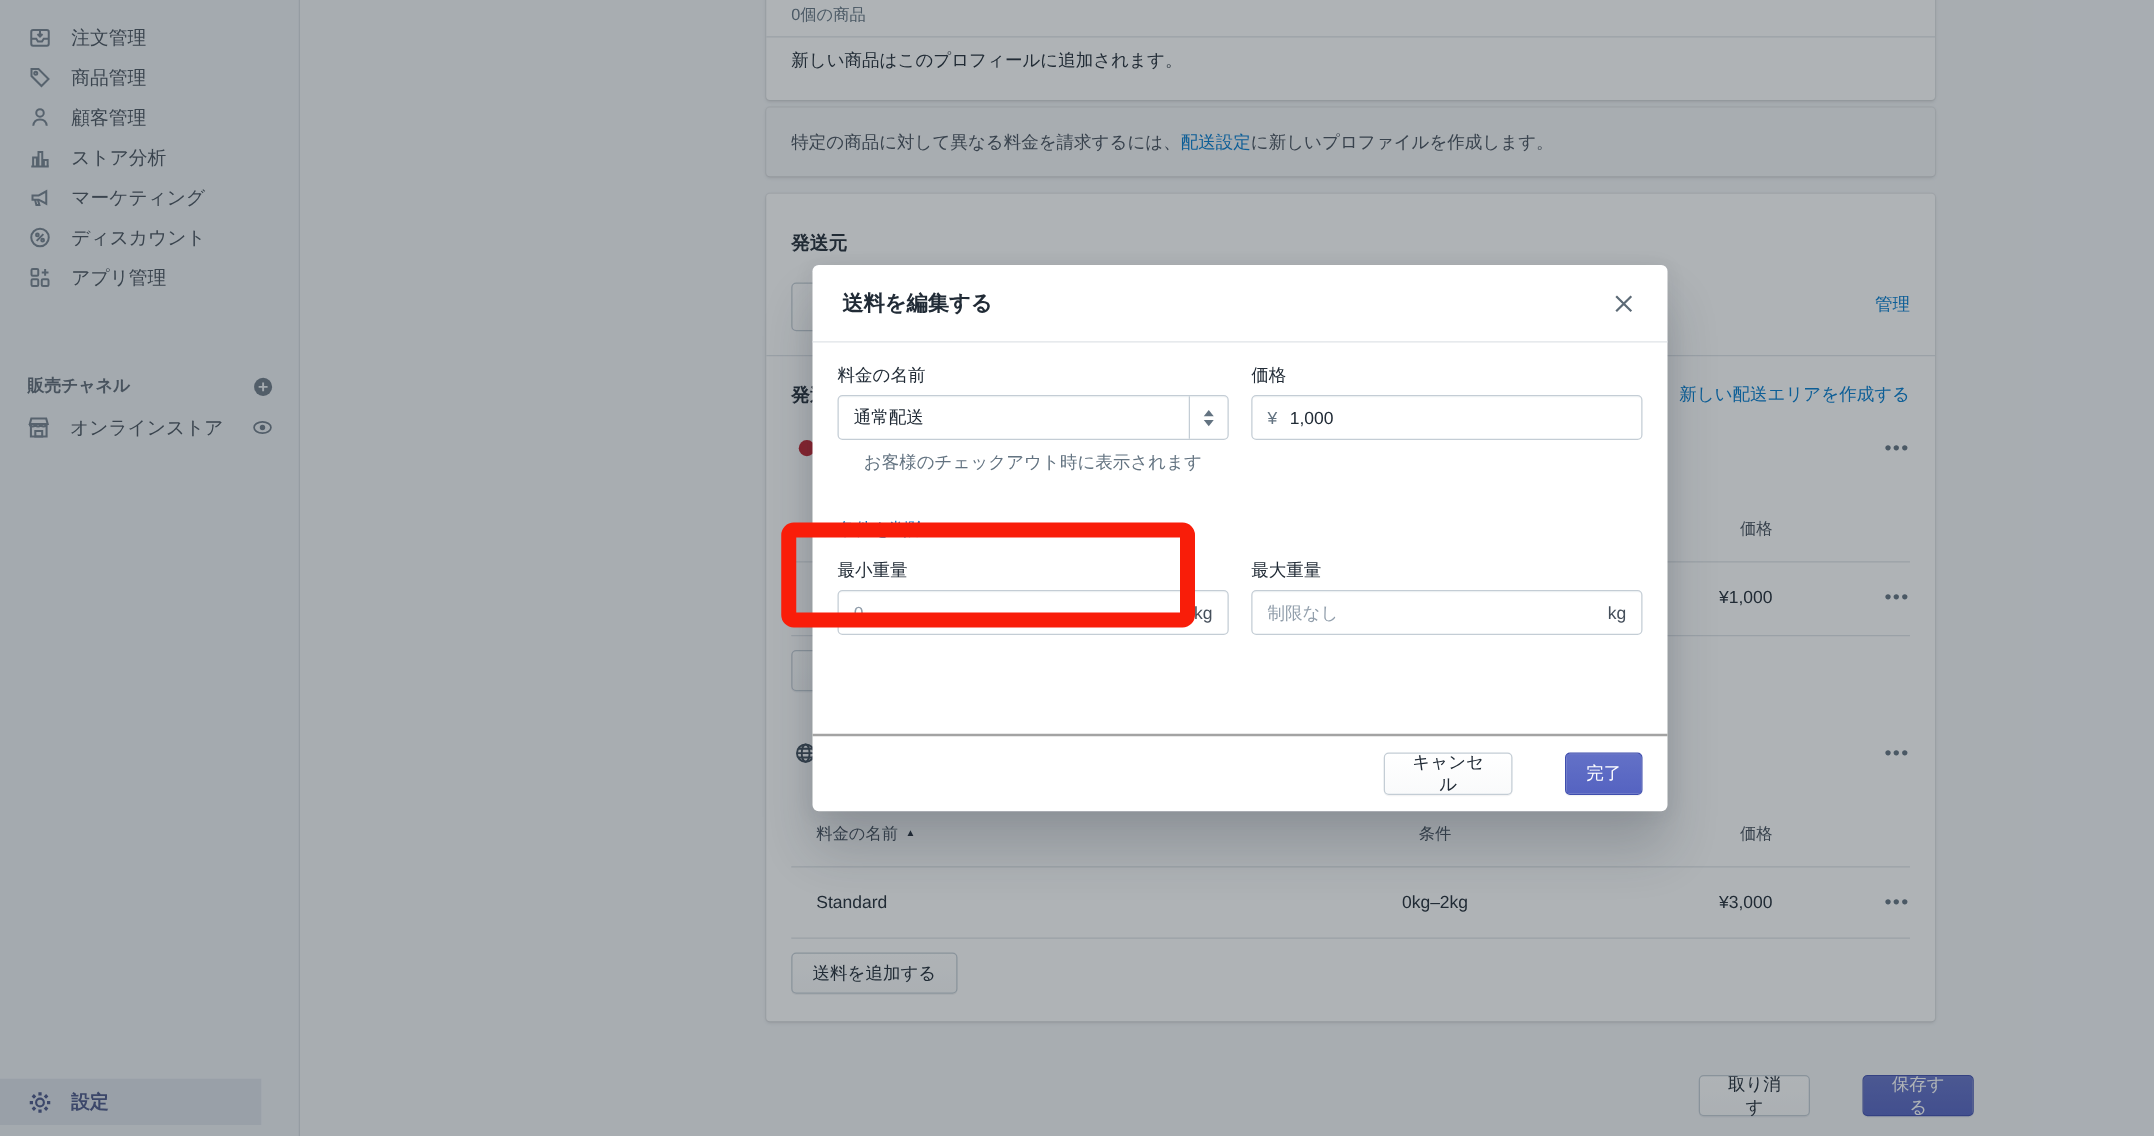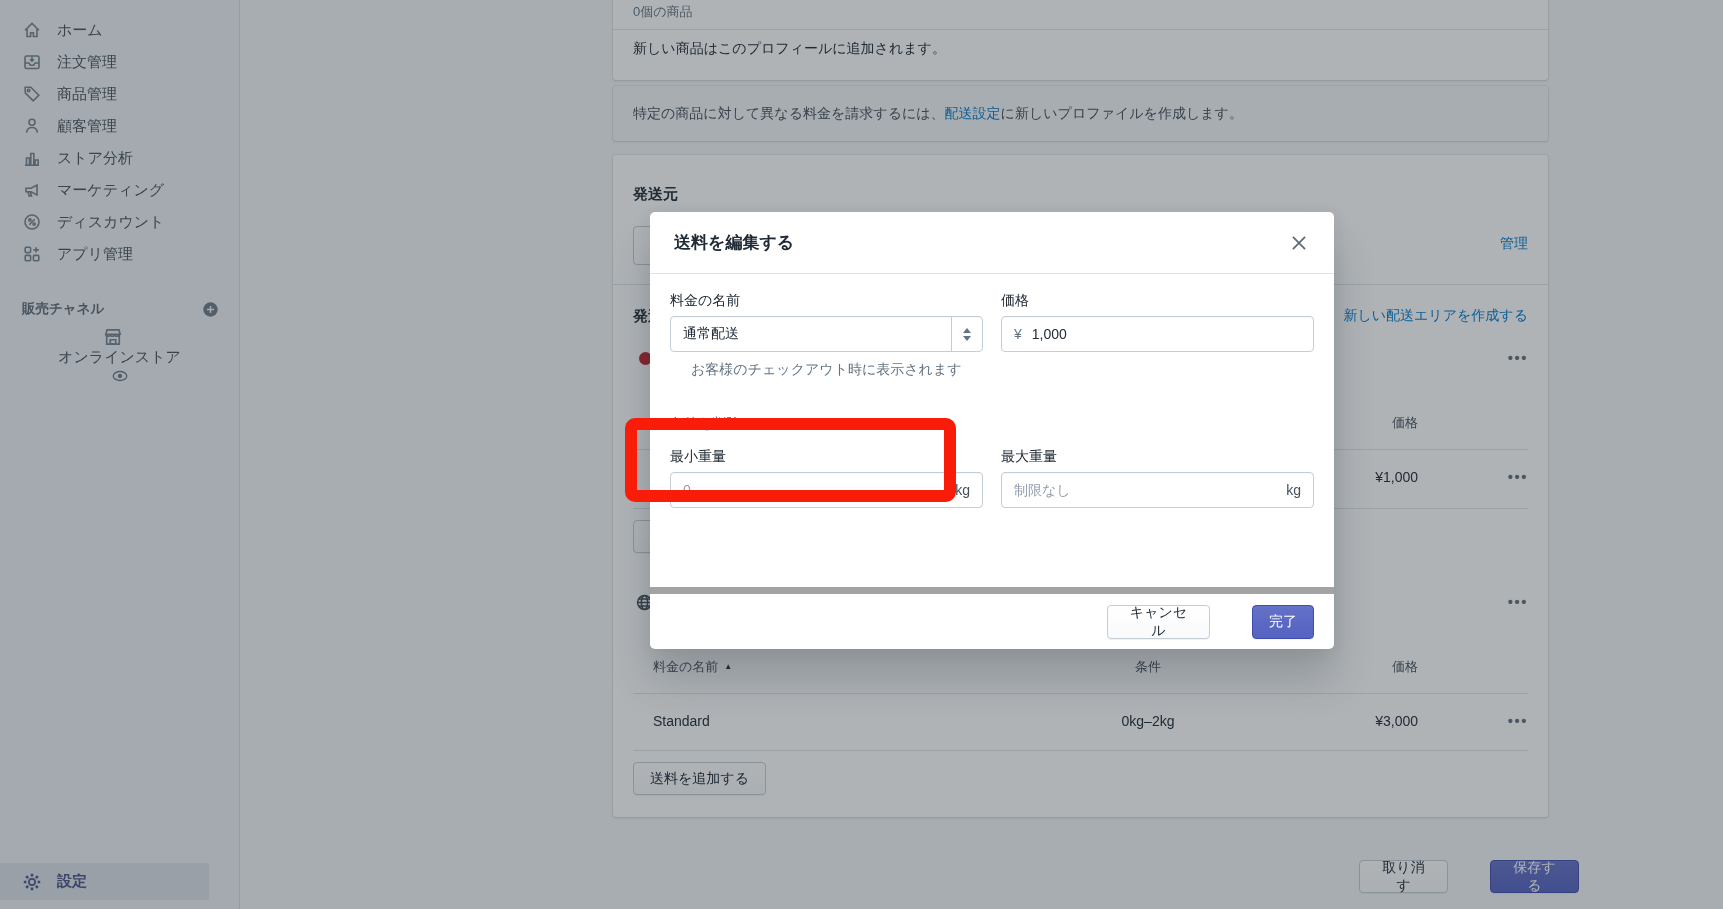--- a/index.html
+++ b/index.html
@@ -13,21 +13,21 @@
            background:#eef1f4;border-right:1px solid #d6dbe0;box-sizing:border-box;z-index:1;}
   .nav{position:absolute;top:14px;left:0;width:100%;}
   .nav-item{display:flex;align-items:center;height:32px;padding:0 16px 0 22px;cursor:pointer;
             color:#48525d;font-size:15px;}
   .nav-item .ic{width:20px;height:20px;margin-right:15px;color:#76828f;flex:0 0 auto;}
   .sc-head{position:absolute;top:296px;left:0;width:100%;display:flex;align-items:center;
            padding:0 20px 0 22px;box-sizing:border-box;height:26px;
            font-size:13.5px;font-weight:600;color:#5f6a76;}
   .sc-head .sp{flex:1;}
   .sc-row{position:absolute;top:326px;left:0;width:100%;display:flex;align-items:center;height:32px;
-          padding:0 20px 0 20px;box-sizing:border-box;color:#48525d;font-size:15px;cursor:pointer;flex-direction:column;}
+          padding:0 20px 0 20px;box-sizing:border-box;color:#48525d;font-size:15px;cursor:pointer;}
   .sc-row .ic{width:22px;height:22px;margin-right:14px;color:#76828f;}
   .sc-row .sp{flex:1;}
   .settings-row{position:absolute;left:0;top:863px;width:209px;height:37px;background:#dde2e9;
                 display:flex;align-items:center;padding-left:22px;box-sizing:border-box;
                 color:#4b5788;font-size:15px;font-weight:600;cursor:pointer;}
   .settings-row .ic{width:20px;height:20px;margin-right:15px;color:#4b5788;}
 
   
   .card{position:absolute;background:#fff;border-radius:3px;
         box-shadow:0 0 0 1px rgba(63,63,68,.06),0 1px 3px rgba(63,63,68,.15);}
@@ -91,48 +91,39 @@
   .radios{margin-top:15px;}
   .radio-row{display:flex;align-items:center;height:26px;cursor:pointer;}
   .radio-row+.radio-row{margin-top:2px;}
   .rb{width:15px;height:15px;border-radius:50%;box-sizing:border-box;margin-right:9px;position:relative;}
   .rb.sel{border:1.5px solid #5c6ac4;}
   .rb.sel::after{content:"";position:absolute;left:2.5px;top:2.5px;width:7px;height:7px;border-radius:50%;
                  background:#5c6ac4;}
   .rb.unsel{border:1.5px solid #c9d0d8;}
   .radio-lbl{font-size:14px;color:#212b36;}
   .weights{margin-top:13px;}
-  .m-foot{position:absolute;left:0;bottom:0;width:100%;height:62px;border-top:7px solid #a3a3a3;
+  .m-foot{position:absolute;left:0;bottom:0;width:100%;height:62px;border-top:2px solid #a3a3a3;
           display:flex;align-items:center;justify-content:flex-end;gap:10px;padding:0 20px;
           box-sizing:border-box;}
   .m-foot .btn{height:34px;}
 
   
   .annotation{position:absolute;left:625px;top:418px;width:331px;height:84px;box-sizing:border-box;
               border:12px solid #f91d09;border-radius:10px;z-index:30;pointer-events:none;}
 
   
   svg{display:block;}
 </style>
 </head>
 <body>
 
 <div id="app">
 
   <aside class="sidebar">
     <div class="nav">
-      <div class="nav-item">
-        <span class="ic">
-          <svg viewBox="0 0 20 20" width="20" height="20" fill="none" stroke="currentColor" stroke-width="1.6">
-              <path d="M3 10.2 10 3.4l7 6.8"></path>
-              <path d="M5 8.6V16.5h3.6v-3.8h2.8v3.8H15V8.6"></path>
-            </svg>
-        </span>
-        <span>ホーム</span>
-      </div>
       <div class="nav-item">
         <span class="ic">
           <svg viewBox="0 0 20 20" width="20" height="20" fill="none" stroke="currentColor" stroke-width="1.6">
               <rect x="3" y="4" width="14" height="12.5" rx="1.5"></rect>
               <path d="M3 11h4l1.4 2.2h3.2L13 11h4"></path>
               <path d="M10 4.5V9M8 7.2 10 9.2 12 7.2"></path>
             </svg>
         </span>
         <span>注文管理</span>
       </div>

